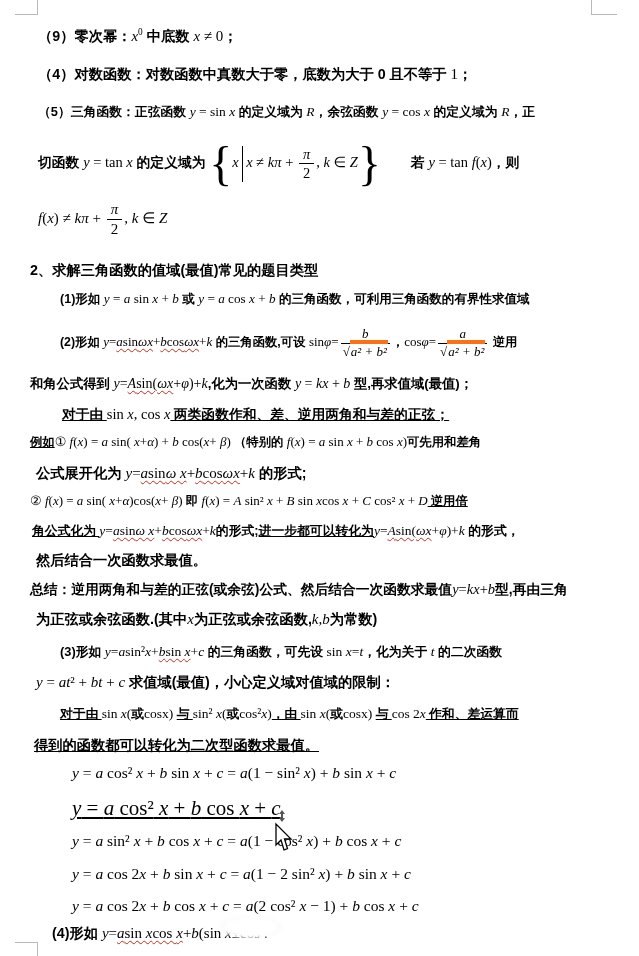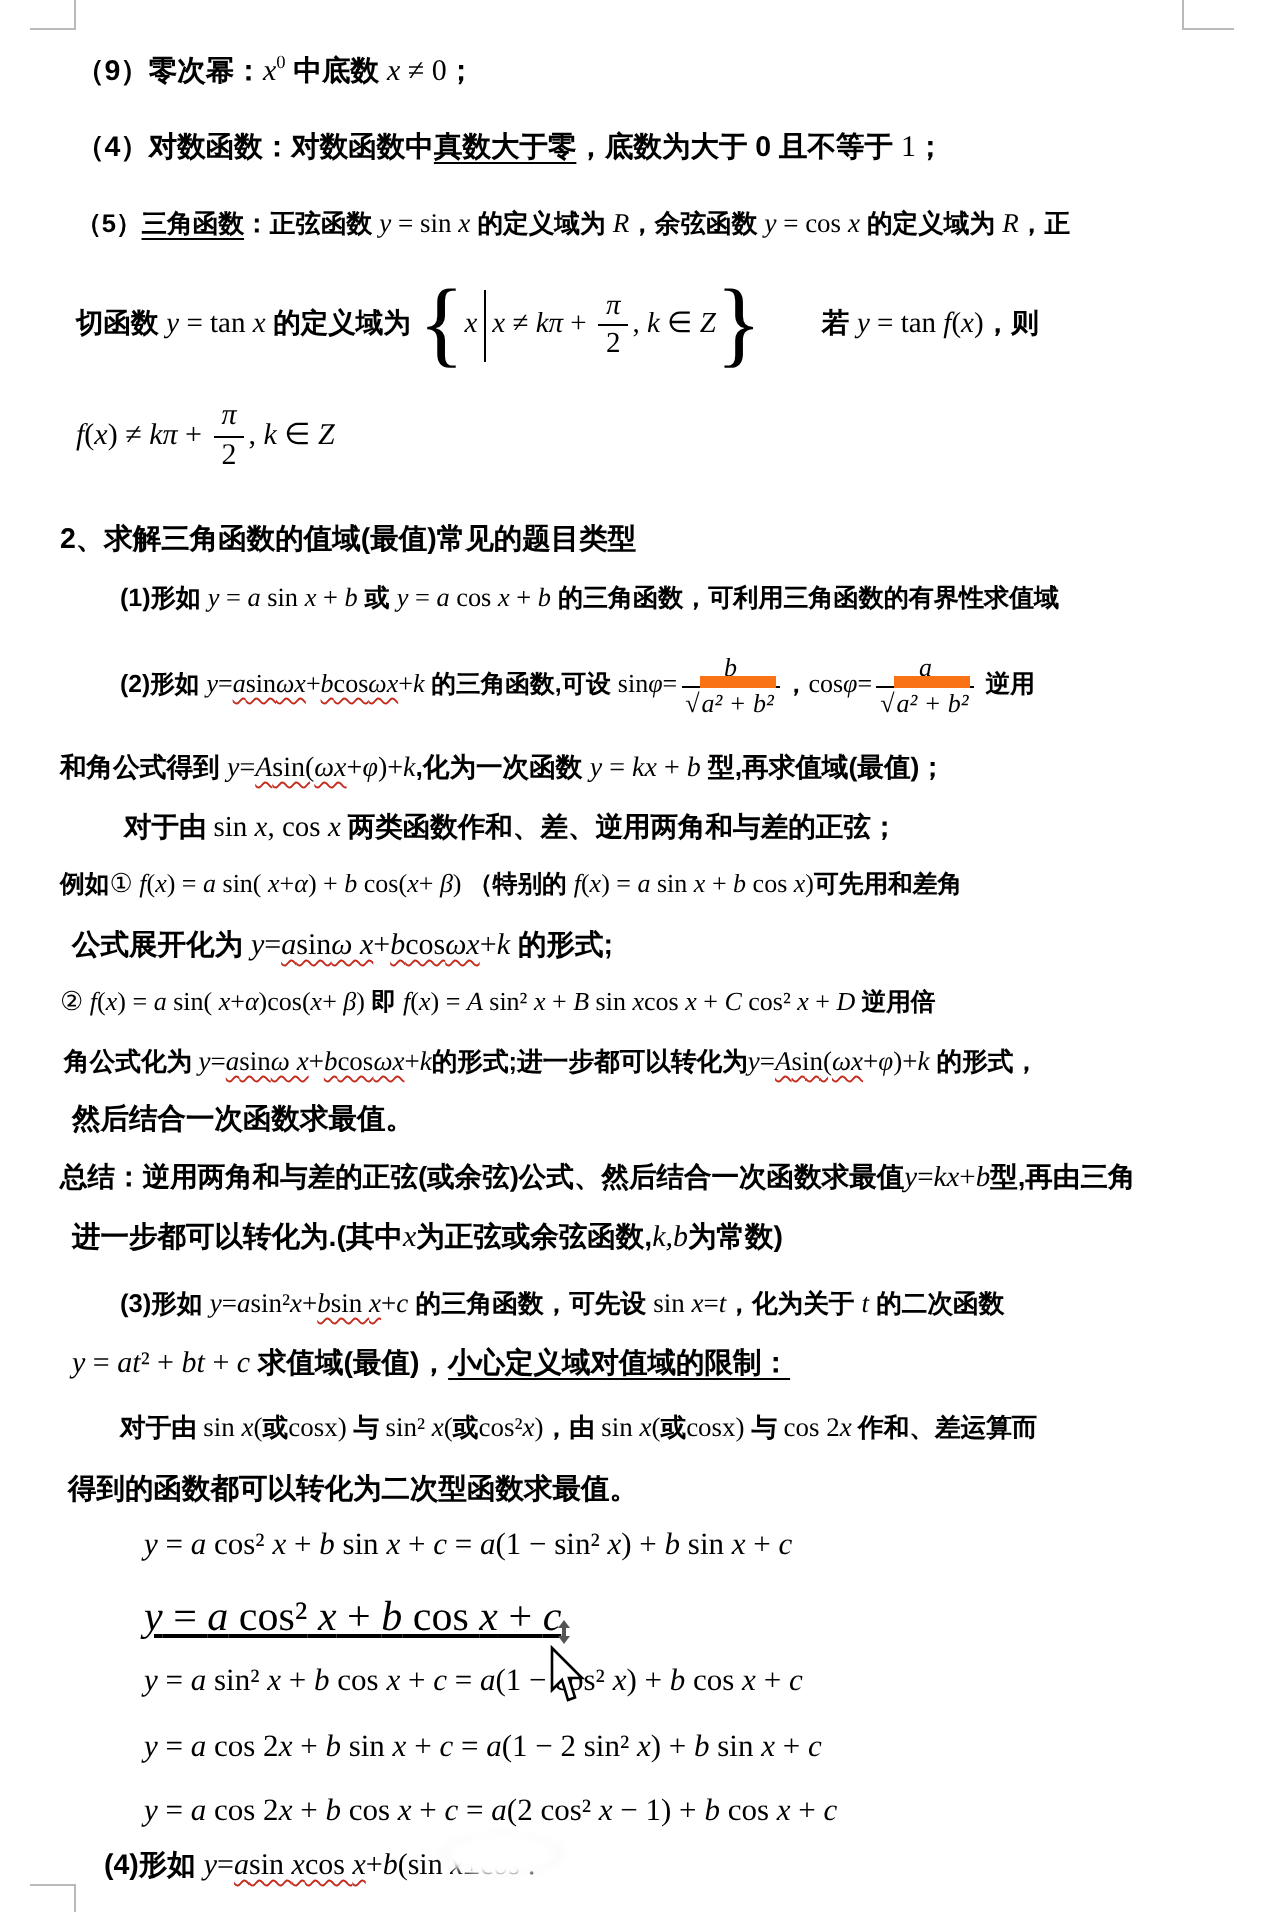--- a/index.html
+++ b/index.html
@@ -1,31 +1,31 @@
 <!DOCTYPE html>
 <html><head>
 <meta charset="utf-8">
 <style>
   html,body{margin:0;padding:0;}
   body{width:639px;height:956px;background:#ffffff;position:relative;overflow:hidden;
        font-family:"Liberation Serif",serif;color:#000;}
   .line{position:absolute;white-space:nowrap;color:#000;line-height:24px;}
   .c-h{font-family:"Liberation Sans",sans-serif;font-weight:700;font-size:0.95em;}
-  .c-k{font-family:"Liberation Serif",serif;font-weight:700;font-size:0.95em;}
+  .c-k{font-family:"Liberation Serif",serif;font-weight:700;font-size:0.95em;text-decoration:underline;}
   .c-i{font-family:"Liberation Serif",serif;font-style:italic;}
   .c-r{font-family:"Liberation Serif",serif;font-style:normal;}
-  .u{text-decoration:underline;text-underline-offset:3px;text-decoration-thickness:1.4px;}
+  .u{text-underline-offset:3px;text-decoration-thickness:1.4px;}
   .w{text-decoration-line:underline;text-decoration-style:wavy;text-decoration-color:#c42b1c;
      text-decoration-thickness:1px;text-underline-offset:2px;}
   sup{font-size:0.62em;line-height:0;}
   .frac{display:inline-block;vertical-align:middle;text-align:center;
         font-family:"Liberation Serif",serif;line-height:1.25;margin:0 2px;}
   .frac .fn{display:block;border-bottom:1px solid #000;padding:0 4px;}
   .frac .fd{display:block;padding:0 2px;}
-  .radbody{border-top:6px solid #f97316;padding:0 1px;}
+  .radbody{border-top:4px solid #f97316;padding:0 1px;}
   .brace{font-family:"Liberation Serif",serif;font-size:3.3em;font-weight:400;
          vertical-align:middle;line-height:0;}
   .vbar{display:inline-block;width:1.5px;height:36px;background:#000;
         vertical-align:middle;margin:0 3px;}
   .crop{position:absolute;}
   #crop-tl{left:15px;top:0;width:22px;height:14px;border-right:1px solid #b9b9b9;border-bottom:1px solid #b9b9b9;}
   #crop-tr{left:591px;top:0;width:25px;height:14px;border-left:1px solid #b9b9b9;border-bottom:1px solid #b9b9b9;}
   #crop-bl{left:15px;top:942px;width:22px;height:14px;border-right:1px solid #b9b9b9;border-top:1px solid #b9b9b9;}
   #cursor{position:absolute;left:270px;top:810px;z-index:5;}
   #smudge{position:absolute;left:220px;top:916px;width:62px;height:22px;z-index:4;
@@ -45,21 +45,21 @@
     <div class="line" style="top: 287px; left: 60px; font-size: 13.2px;"><span class="c-h">(1)形如 </span><span class="c-i">y</span><span class="c-r"> = </span><span class="c-i">a</span><span class="c-r"> sin </span><span class="c-i">x</span><span class="c-r"> + </span><span class="c-i">b</span><span class="c-h"> 或 </span><span class="c-i">y</span><span class="c-r"> = </span><span class="c-i">a</span><span class="c-r"> cos </span><span class="c-i">x</span><span class="c-r"> + </span><span class="c-i">b</span><span class="c-h"> 的三角函数，可利用三角函数的有界性求值域</span></div>
     <div class="line" style="top: 316px; left: 60px; font-size: 13px; line-height: 52px;"><span class="c-h">(2)形如 </span><span class="c-i">y</span><span class="c-r">=</span><span class="c-i w">a</span><span class="c-r w">sin</span><span class="c-i w">ωx</span><span class="c-r">+</span><span class="c-i w">b</span><span class="c-r w">cos</span><span class="c-i w">ωx</span><span class="c-r">+</span><span class="c-i">k</span><span class="c-h"> 的三角函数,可设 </span><span class="c-r">sin</span><span class="c-i">φ</span><span class="c-r">=</span><span class="frac"><span class="fn c-i">b</span><span class="fd c-i"><span class="c-r">√</span><span class="radbody c-i">a² + b²</span></span></span><span class="c-h">，</span><span class="c-r">cos</span><span class="c-i">φ</span><span class="c-r">=</span><span class="frac"><span class="fn c-i">a</span><span class="fd c-i"><span class="c-r">√</span><span class="radbody c-i">a² + b²</span></span></span><span class="c-h"> 逆用</span></div>
     <div class="line" style="top: 372px; left: 30px; font-size: 14px;"><span class="c-h">和角公式得到 </span><span class="c-i">y</span><span class="c-r">=</span><span class="c-i w">A</span><span class="c-r w">sin(</span><span class="c-i w">ωx</span><span class="c-r">+</span><span class="c-i">φ</span><span class="c-r">)+</span><span class="c-i">k</span><span class="c-h">,化为一次函数 </span><span class="c-i">y</span><span class="c-r"> = </span><span class="c-i">kx</span><span class="c-r"> + </span><span class="c-i">b</span><span class="c-h"> 型,再求值域(最值)；</span></div>
     <div class="line" style="top: 402px; left: 62px; font-size: 14.5px;"><span class="c-k">对于由 </span><span class="c-r">sin </span><span class="c-i">x</span><span class="c-r">, cos </span><span class="c-i">x</span><span class="c-k"> 两类函数作和、差、逆用两角和与差的正弦；</span></div>
     <div class="line" style="top: 430px; left: 30px; font-size: 13px;"><span class="c-k">例如</span><span class="c-r">① </span><span class="c-i">f</span><span class="c-r">(</span><span class="c-i">x</span><span class="c-r">) = </span><span class="c-i">a</span><span class="c-r"> sin( </span><span class="c-i">x</span><span class="c-r">+</span><span class="c-i">α</span><span class="c-r">) + </span><span class="c-i">b</span><span class="c-r"> cos(</span><span class="c-i">x</span><span class="c-r">+ </span><span class="c-i">β</span><span class="c-r">) </span><span class="c-h">（特别的 </span><span class="c-i">f</span><span class="c-r">(</span><span class="c-i">x</span><span class="c-r">) = </span><span class="c-i">a</span><span class="c-r"> sin </span><span class="c-i">x</span><span class="c-r"> + </span><span class="c-i">b</span><span class="c-r"> cos </span><span class="c-i">x</span><span class="c-r">)</span><span class="c-h">可先用和差角</span></div>
     <div class="line" style="top: 461px; left: 36px; font-size: 15px;"><span class="c-h">公式展开化为 </span><span class="c-i">y</span><span class="c-r">=</span><span class="c-i w">a</span><span class="c-r w">sin</span><span class="c-i w">ω x</span><span class="c-r">+</span><span class="c-i w">b</span><span class="c-r w">cos</span><span class="c-i w">ωx</span><span class="c-r">+</span><span class="c-i">k</span><span class="c-h"> 的形式;</span></div>
     <div class="line" style="top: 489px; left: 30px; font-size: 13px;"><span class="c-r">② </span><span class="c-i">f</span><span class="c-r">(</span><span class="c-i">x</span><span class="c-r">) = </span><span class="c-i">a</span><span class="c-r"> sin( </span><span class="c-i">x</span><span class="c-r">+</span><span class="c-i">α</span><span class="c-r">)cos(</span><span class="c-i">x</span><span class="c-r">+ </span><span class="c-i">β</span><span class="c-r">) </span><span class="c-h">即 </span><span class="c-i">f</span><span class="c-r">(</span><span class="c-i">x</span><span class="c-r">) = </span><span class="c-i">A</span><span class="c-r"> sin²</span><span class="c-i"> x</span><span class="c-r"> + </span><span class="c-i">B</span><span class="c-r"> sin </span><span class="c-i">x</span><span class="c-r">cos </span><span class="c-i">x</span><span class="c-r"> + </span><span class="c-i">C</span><span class="c-r"> cos²</span><span class="c-i"> x</span><span class="c-r"> + </span><span class="c-i">D</span><span class="c-k"> 逆用倍</span></div>
     <div class="line" style="top: 519px; left: 32px; font-size: 13.5px;"><span class="c-k">角公式化为 </span><span class="c-i">y</span><span class="c-r">=</span><span class="c-i w">a</span><span class="c-r w">sin</span><span class="c-i w">ω x</span><span class="c-r">+</span><span class="c-i w">b</span><span class="c-r w">cos</span><span class="c-i w">ωx</span><span class="c-r">+</span><span class="c-i">k</span><span class="c-h">的形式;</span><span class="c-k">进一步都可以转化为</span><span class="c-i">y</span><span class="c-r">=</span><span class="c-i w">A</span><span class="c-r w">sin(</span><span class="c-i w">ωx</span><span class="c-r">+</span><span class="c-i">φ</span><span class="c-r">)+</span><span class="c-i">k</span><span class="c-h"> 的形式，</span></div>
     <div class="line" style="top: 548px; left: 36px; font-size: 15px;"><span class="c-h">然后结合一次函数求最值。</span></div>
     <div class="line" style="top: 577px; left: 30px; font-size: 14.5px;"><span class="c-h">总结：逆用两角和与差的正弦(或余弦)公式、然后结合一次函数求最值</span><span class="c-i">y</span><span class="c-r">=</span><span class="c-i">kx</span><span class="c-r">+</span><span class="c-i">b</span><span class="c-h">型,再由三角</span></div>
-    <div class="line" style="top: 607px; left: 36px; font-size: 15px;"><span class="c-h">进一步都可以转化为.(其中</span><span class="c-i">x</span><span class="c-h">为正弦或余弦函数,</span><span class="c-i">k,b</span><span class="c-h">为常数)</span></div>
+    <div class="line" style="top: 607px; left: 36px; font-size: 15px;"><span class="c-h">为正弦或余弦函数.(其中</span><span class="c-i">x</span><span class="c-h">为正弦或余弦函数,</span><span class="c-i">k,b</span><span class="c-h">为常数)</span></div>
     <div class="line" style="top: 640px; left: 60px; font-size: 13.5px;"><span class="c-h">(3)形如 </span><span class="c-i">y</span><span class="c-r">=</span><span class="c-i">a</span><span class="c-r">sin²</span><span class="c-i">x</span><span class="c-r">+</span><span class="c-i w">b</span><span class="c-r w">sin </span><span class="c-i w">x</span><span class="c-r">+</span><span class="c-i">c</span><span class="c-h"> 的三角函数，可先设 </span><span class="c-r">sin </span><span class="c-i">x</span><span class="c-r">=</span><span class="c-i">t</span><span class="c-h">，化为关于 </span><span class="c-i">t</span><span class="c-h"> 的二次函数</span></div>
     <div class="line" style="top: 670px; left: 36px; font-size: 15px;"><span class="c-i">y</span><span class="c-r"> = </span><span class="c-i">at</span><span class="c-r">² + </span><span class="c-i">bt</span><span class="c-r"> + </span><span class="c-i">c</span><span class="c-h"> 求值域(最值)，</span><span class="c-h u">小心定义域对值域的限制： </span></div>
     <div class="line" style="top: 702px; left: 60px; font-size: 13.5px;"><span class="c-k">对于由 </span><span class="c-r">sin </span><span class="c-i">x</span><span class="c-r">(</span><span class="c-h">或</span><span class="c-r">cosx) </span><span class="c-k">与 </span><span class="c-r">sin²</span><span class="c-i"> x</span><span class="c-r">(</span><span class="c-h">或</span><span class="c-r">cos²</span><span class="c-i">x</span><span class="c-r">)</span><span class="c-k">，由 </span><span class="c-r">sin </span><span class="c-i">x</span><span class="c-r">(</span><span class="c-h">或</span><span class="c-r">cosx) </span><span class="c-k">与 </span><span class="c-r">cos 2</span><span class="c-i">x</span><span class="c-k"> 作和、差运算而</span></div>
     <div class="line" style="top: 733px; left: 34px; font-size: 15px;"><span class="c-k">得到的函数都可以转化为二次型函数求最值。</span></div>
     <div class="line" style="top: 761px; left: 72px; font-size: 15.5px;"><span class="c-i">y</span><span class="c-r"> = </span><span class="c-i">a</span><span class="c-r"> cos²</span><span class="c-i"> x</span><span class="c-r"> + </span><span class="c-i">b</span><span class="c-r"> sin </span><span class="c-i">x</span><span class="c-r"> + </span><span class="c-i">c</span><span class="c-r"> = </span><span class="c-i">a</span><span class="c-r">(1 − sin²</span><span class="c-i"> x</span><span class="c-r">) + </span><span class="c-i">b</span><span class="c-r"> sin </span><span class="c-i">x</span><span class="c-r"> + </span><span class="c-i">c</span></div>
     <div class="line" style="top: 796px; left: 72px; font-size: 21px; text-decoration: underline;"><span class="c-i">y</span><span class="c-r"> = </span><span class="c-i">a</span><span class="c-r"> cos²</span><span class="c-i"> x</span><span class="c-r"> + </span><span class="c-i">b</span><span class="c-r"> cos </span><span class="c-i">x</span><span class="c-r"> + </span><span class="c-i">c</span></div>
     <div class="line" style="top: 829px; left: 72px; font-size: 15.5px;"><span class="c-i">y</span><span class="c-r"> = </span><span class="c-i">a</span><span class="c-r"> sin²</span><span class="c-i"> x</span><span class="c-r"> + </span><span class="c-i">b</span><span class="c-r"> cos </span><span class="c-i">x</span><span class="c-r"> + </span><span class="c-i">c</span><span class="c-r"> = </span><span class="c-i">a</span><span class="c-r">(1 − cos²</span><span class="c-i"> x</span><span class="c-r">) + </span><span class="c-i">b</span><span class="c-r"> cos </span><span class="c-i">x</span><span class="c-r"> + </span><span class="c-i">c</span></div>
     <div class="line" style="top: 862px; left: 72px; font-size: 15.5px;"><span class="c-i">y</span><span class="c-r"> = </span><span class="c-i">a</span><span class="c-r"> cos 2</span><span class="c-i">x</span><span class="c-r"> + </span><span class="c-i">b</span><span class="c-r"> sin </span><span class="c-i">x</span><span class="c-r"> + </span><span class="c-i">c</span><span class="c-r"> = </span><span class="c-i">a</span><span class="c-r">(1 − 2 sin²</span><span class="c-i"> x</span><span class="c-r">) + </span><span class="c-i">b</span><span class="c-r"> sin </span><span class="c-i">x</span><span class="c-r"> + </span><span class="c-i">c</span></div>
     <div class="line" style="top: 894px; left: 72px; font-size: 15.5px;"><span class="c-i">y</span><span class="c-r"> = </span><span class="c-i">a</span><span class="c-r"> cos 2</span><span class="c-i">x</span><span class="c-r"> + </span><span class="c-i">b</span><span class="c-r"> cos </span><span class="c-i">x</span><span class="c-r"> + </span><span class="c-i">c</span><span class="c-r"> = </span><span class="c-i">a</span><span class="c-r">(2 cos²</span><span class="c-i"> x</span><span class="c-r"> − 1) + </span><span class="c-i">b</span><span class="c-r"> cos </span><span class="c-i">x</span><span class="c-r"> + </span><span class="c-i">c</span></div>
     <div class="line" style="top: 921px; left: 52px; font-size: 15px;"><span class="c-h">(4)形如 </span><span class="c-i">y</span><span class="c-r">=</span><span class="c-i w">a</span><span class="c-r w">sin </span><span class="c-i w">x</span><span class="c-r w">cos </span><span class="c-i w">x</span><span class="c-r">+</span><span class="c-i">b</span><span class="c-r">(sin </span><span class="c-i">x</span><span class="c-r">±cos :</span></div>

